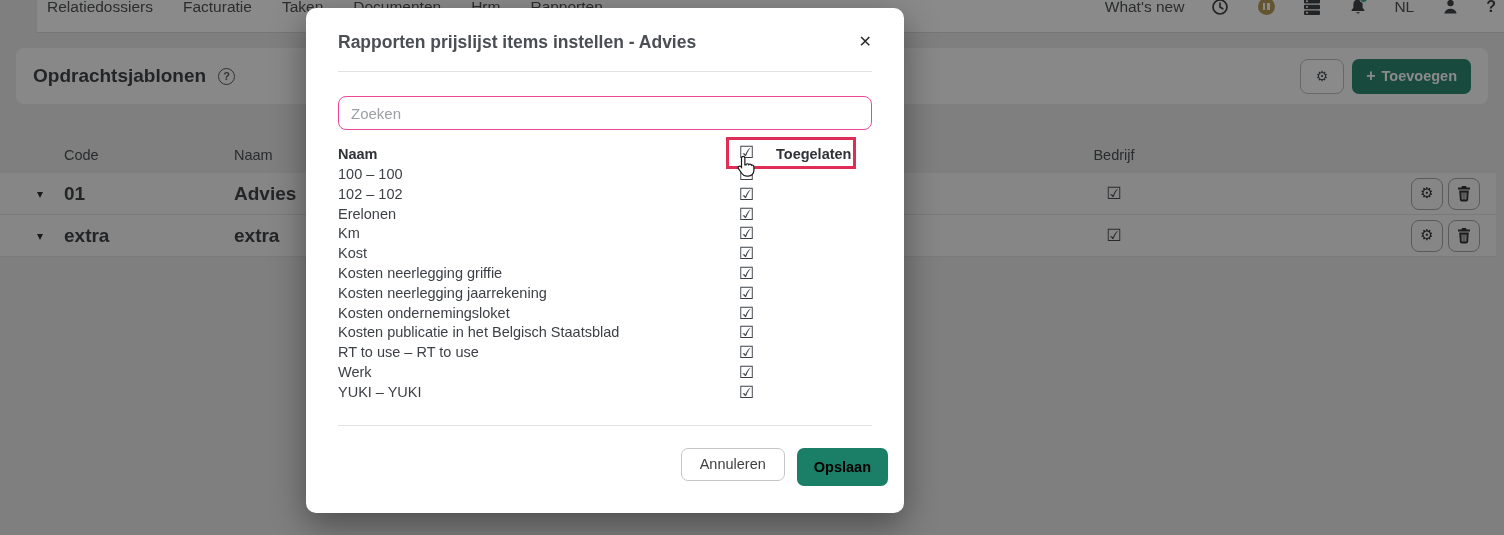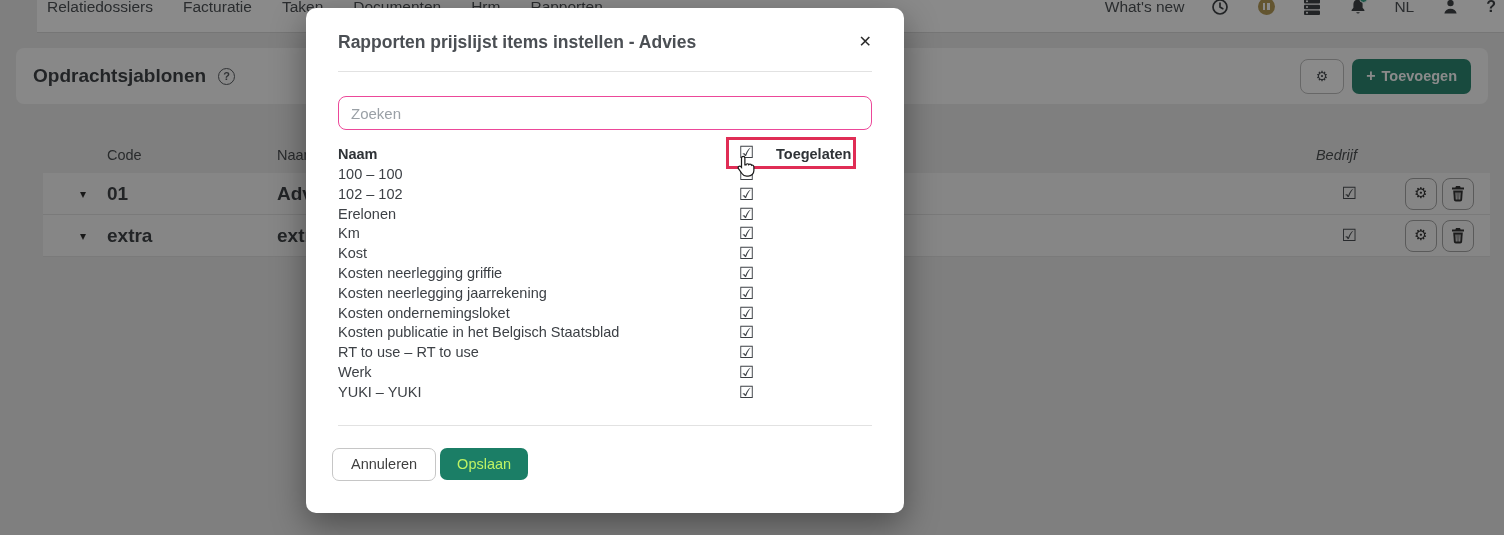--- a/index.html
+++ b/index.html
@@ -29,26 +29,26 @@
   .help-circle { width:17px; height:17px; border-radius:50%; border:1.5px solid #4c5055; color:#4c5055;
                  font-size:11px; font-weight:700; display:flex; align-items:center; justify-content:center; }
   .band-actions { margin-left:auto; display:flex; gap:8px; align-items:center; }
   .btn-outline-lg { height:35px; background:#ffffff; border:1px solid #b9b9b9; border-radius:8px;
                     display:flex; align-items:center; gap:8px; padding:0 15px; font-size:14.5px;
                     color:#3a3f44; cursor:pointer; white-space:nowrap; }
   .btn-green { height:35px; border:none; border-radius:7px; color:#fff; font-size:14.5px; font-weight:700;
                display:flex; align-items:center; gap:6px; padding:0 14px; cursor:pointer; }
   .glyph { font-family:"DejaVu Sans",sans-serif; line-height:1; }
 
-  .tbl { position:absolute; left:0; right:14px; top:104px;padding-left:43px; }
+  .tbl { position:absolute; left:0; right:8px; top:104px; }
   .trow { display:grid; grid-template-columns:16px 48px 170px 680px 400px 1fr 110px; align-items:center; }
   .thead { height:36px; font-size:14.5px; color:#3c4043; }
   .tdata { height:42px; background:#f6f6f6; border-bottom:1px solid #dedede; }
   .tdata:first-of-type { border-top:1px solid #dedede; }
-  .c-center { text-align:right;font-style:italic; }
+  .c-center { text-align:center; }
   .bold { font-weight:700; color:#2f3337; font-size:19px; }
   .caret { font-size:12px; color:#1d1d1d; text-align:center; cursor:pointer; }
   .row-actions { display:flex; gap:5px; justify-content:flex-end; padding-right:16px; }
   .icon-btn { width:32px; height:32px; border:1px solid #9e9e9e; border-radius:8px; background:transparent;
               display:flex; align-items:center; justify-content:center; cursor:pointer; }
   .cbg { font-family:"DejaVu Sans",sans-serif; font-size:17px; line-height:1; color:#3b3f44; cursor:pointer; }
 
   
   .overlay { position:absolute; inset:0; background:rgba(22,22,22,0.5); z-index:50; }
   .modal { position:absolute; left:306px; top:8px; width:598px; height:505px; background:#fff;
@@ -64,25 +64,25 @@
   .m-search::placeholder { color:#9aa0a6; }
   .m-list { position:relative; margin:14px 32px 0; font-size:14.5px; color:#3d4146; }
   .lrow { position:relative; height:19.8px; line-height:19.8px; white-space:nowrap; }
   .lhead { height:21px; line-height:20px; font-weight:700; color:#2f3337; }
   .lrow .cb { position:absolute; left:401px; top:1px; }
   .lhead .cb { top:0; }
   .lhead .cb-label { position:absolute; left:438px; top:0; }
   .hl-box { position:absolute; left:388px; top:-7px; width:130px; height:32px;
             border:3px solid #e02d55; pointer-events:none; z-index:4; }
   .cursor-svg { position:absolute; left:399px; top:10px; z-index:5; pointer-events:none; }
-  .m-foot { display:flex; gap:4px; padding:22px 26px 0; }
+  .m-foot { display:flex; justify-content:flex-end; gap:12px; padding:22px 16px 0; }
   .btn-cancel { height:33px; padding:0 18px; background:#fff; border:1px solid #c6c6c6; border-radius:7px;
                 font-size:14.5px; color:#3f3f3f; cursor:pointer; font-family:"Liberation Sans",sans-serif; }
-  .btn-save { height:32px; padding:0 17px; border:none; border-radius:7px; color:#bef264; font-size:14.5px;
-              font-weight:400; cursor:pointer; font-family:"Liberation Sans",sans-serif; }
+  .btn-save { height:38px; padding:0 17px; border:none; border-radius:7px; color:#000000; font-size:14.5px;
+              font-weight:700; cursor:pointer; font-family:"Liberation Sans",sans-serif; }
 </style>
 </head>
 <body>
 
 <div class="page">
 
   <header class="topbar">
     <nav class="nav">
       <span class="nav-item">Relatiedossiers</span>
       <span class="nav-item">Facturatie</span>

